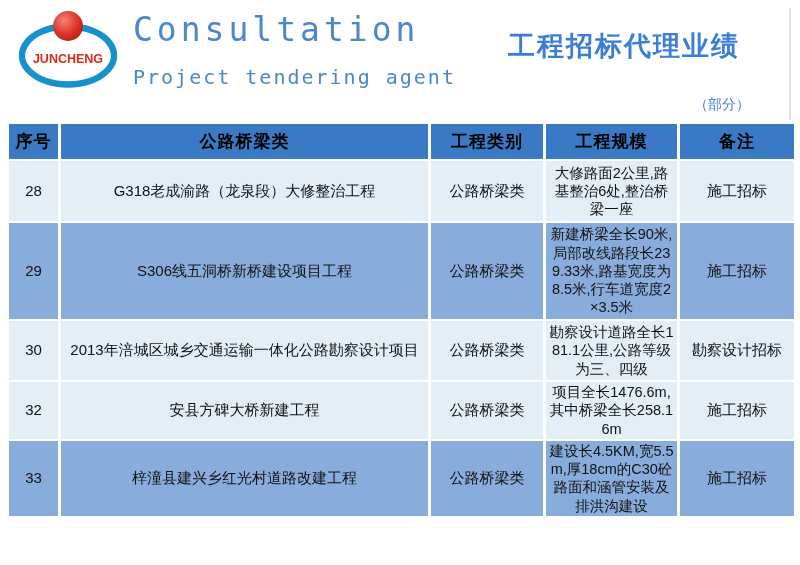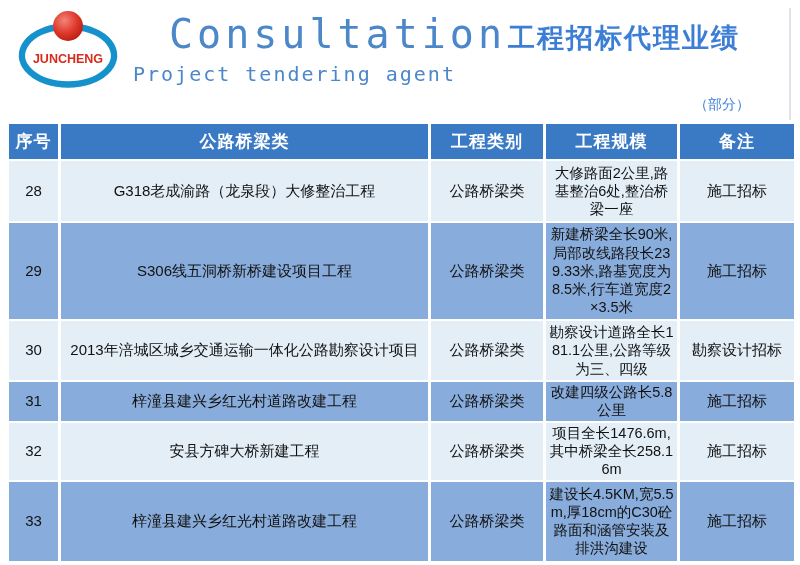--- a/index.html
+++ b/index.html
@@ -18,24 +18,24 @@
     font-family:"Liberation Sans",sans-serif;
   }
   
   .logo{position:absolute;left:12px;top:5px;width:112px;height:88px;}
   .title-block{
     position:absolute;left:133px;top:12px;
     color:var(--accent-blue);
     font-family:"DejaVu Sans Mono",monospace;
     white-space:nowrap;
   }
-  .title-en{font-size:40px;letter-spacing:4px;line-height:1.1;margin-left:36px;}
-  .subtitle-en{font-size:20px;letter-spacing:2px;margin-top:6px;}
+  .title-en{font-size:33px;letter-spacing:4px;line-height:1.1;}
+  .subtitle-en{font-size:20px;letter-spacing:2px;margin-top:17px;}
   .title-cn{
-    position:absolute;left:508px;top:20px;
+    position:absolute;left:508px;top:28px;
     font-size:27px;font-weight:bold;letter-spacing:2px;
     color:var(--title-blue);white-space:nowrap;
   }
   .partial-note{
     position:absolute;left:694px;top:96px;
     font-size:14px;color:var(--title-blue);white-space:nowrap;
   }
   .edge-line{
     position:absolute;left:789px;top:8px;width:2px;height:112px;
     background:#dfe3e9;
@@ -45,21 +45,21 @@
     position:absolute;left:6px;top:122px;width:788px;
     border-collapse:separate;border-spacing:3px 2px;
     table-layout:fixed;
   }
   col.c-no{width:49px;}
   col.c-name{width:367px;}
   col.c-cat{width:112px;}
   col.c-scale{width:131px;}
   col.c-remark{width:114px;}
   th{
-    background:var(--table-header-bg);color:#ffffff;
+    background:var(--table-header-bg);color:#000000;
     font-size:17px;font-weight:bold;height:35px;
     letter-spacing:1px;padding:0;
   }
   td{
     font-size:15px;color:#121212;text-align:center;
     vertical-align:middle;line-height:1.26;padding:1px 2px;
   }
   td.scale{word-break:break-all;font-size:14.5px;}
   tr.light td{background:var(--row-light);}
   tr.medium td{background:var(--row-medium);margin-top:40px;}
@@ -129,27 +129,20 @@
         <td class="scale">新建桥梁全长90米,局部改线路段长239.33米,路基宽度为8.5米,行车道宽度2×3.5米</td>
         <td>施工招标</td>
       </tr>
       <tr class="light">
         <td>30</td>
         <td>2013年涪城区城乡交通运输一体化公路勘察设计项目</td>
         <td>公路桥梁类</td>
         <td class="scale">勘察设计道路全长181.1公里,公路等级为三、四级</td>
         <td>勘察设计招标</td>
       </tr>
-      <tr class="medium">
-        <td>31</td>
-        <td>梓潼县建兴乡红光村道路改建工程</td>
-        <td>公路桥梁类</td>
-        <td class="scale">改建四级公路长5.8公里</td>
-        <td>施工招标</td>
-      </tr>
       <tr class="light">
         <td>32</td>
         <td>安县方碑大桥新建工程</td>
         <td>公路桥梁类</td>
         <td class="scale">项目全长1476.6m,其中桥梁全长258.16m</td>
         <td>施工招标</td>
       </tr>
       <tr class="medium">
         <td>33</td>
         <td>梓潼县建兴乡红光村道路改建工程</td>

